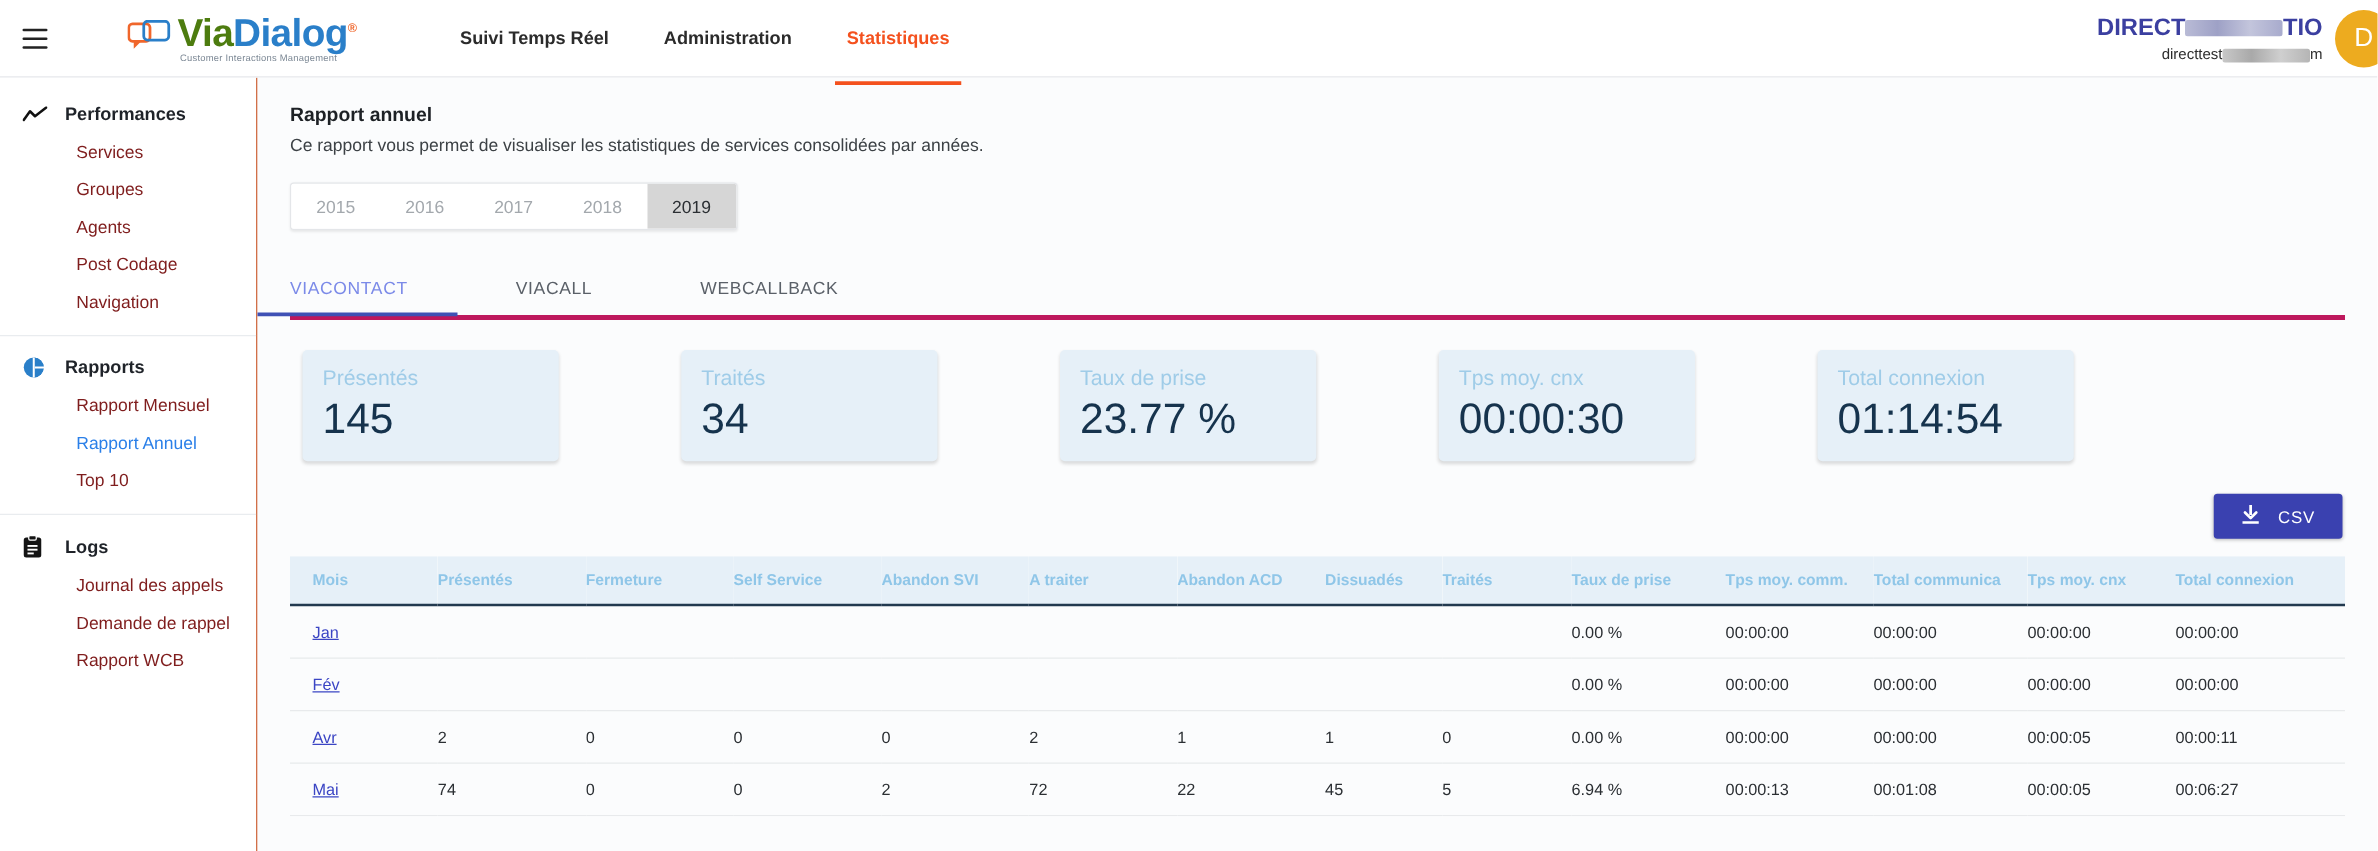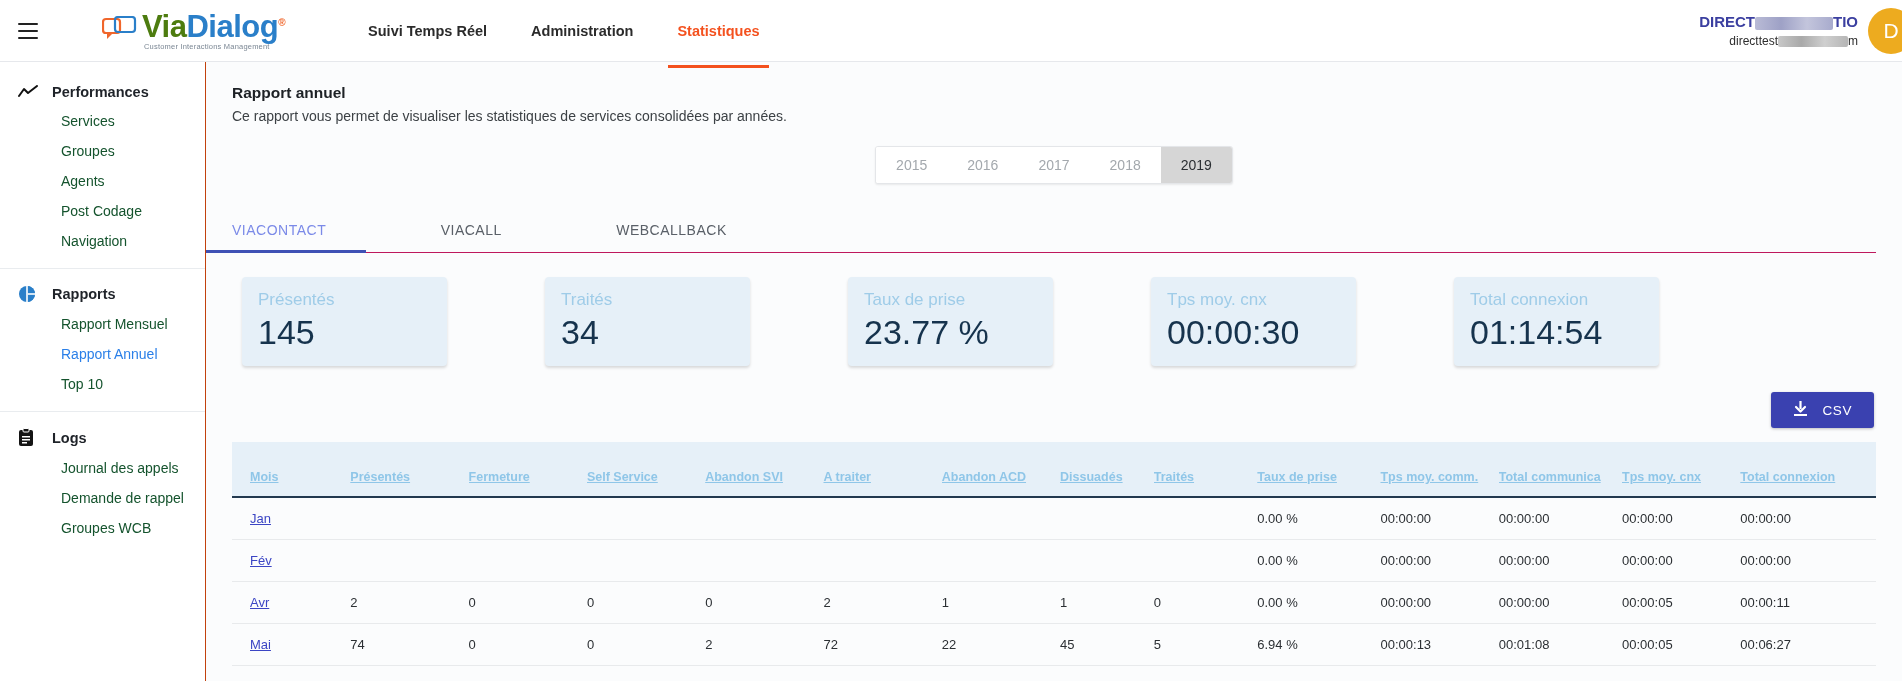--- a/index.html
+++ b/index.html
@@ -49,21 +49,21 @@
   .navitem.active::after {
     content: ""; position: absolute; left: -8px; right: -8px; bottom: 0;
     height: 3px; background: #f4511e;
   }
 
   .user-area {
     margin-left: auto; display: flex; align-items: center;
     padding-right: 0px; position: relative;
   }
   .user-text { text-align: right; line-height: 1.35; padding-right: 10px; }
-  .user-line1 { font-size: 15px; font-weight: bold; color: #3b3fa0; white-space: nowrap; }
+  .user-line1 { font-size: 19px; font-weight: bold; color: #3b3fa0; white-space: nowrap; }
   .user-line2 { font-size: 12px; color: #2d2d2d; white-space: nowrap; }
   .redact { display: inline-block; vertical-align: middle; border-radius: 2px; }
   .redact.r1 { width: 78px; height: 13px; background: linear-gradient(90deg,#b9bbd6,#9ea1c6,#c3c5dc,#a8abcd); }
   .redact.r2 { width: 70px; height: 11px; background: linear-gradient(90deg,#c8c8c8,#a9a9a9,#cfcfcf,#b5b5b5); }
   .avatar {
     width: 46px; height: 46px; border-radius: 50%;
     background: #edab1f; color: #ffffff;
     display: flex; align-items: center; justify-content: center;
     font-size: 21px; font-weight: 500;
     margin-right: -12px;
@@ -81,33 +81,33 @@
   .side-group { border-bottom: 1px solid #e9ecef; padding: 10px 0 12px 0; }
   .side-group:last-child { border-bottom: none; }
   .side-head {
     display: flex; align-items: center;
     padding: 6px 0 6px 18px; font-size: 14.5px; font-weight: bold; color: #1f2329;
     cursor: pointer;
   }
   .side-icon { width: 26px; min-width: 26px; display: flex; align-items: center; justify-content: flex-start; }
   .side-head .label { margin-left: 8px; }
   .side-item {
-    padding: 7px 0 7px 61px; font-size: 14px; color: #14532d;
+    padding: 7px 0 7px 61px; font-size: 14px; color: #7f1d1d;
     cursor: pointer; white-space: nowrap;
   }
   .side-item.active { color: #2a7fe8; }
 
   
   .main { flex: 1; min-width: 0; background: #fbfcfd; overflow: hidden; position: relative; }
   .main-inner { padding: 22px 26px 0 26px; }
 
   .page-title { font-size: 15.5px; font-weight: bold; color: #1d2125; margin: 0 0 6px 0; }
   .page-desc { font-size: 14px; color: #3c4145; margin: 0 0 22px 0; }
 
-  .ctl-row { display: flex; align-items: center; flex-direction: column; }
+  .ctl-row { display: flex; align-items: flex-end; }
   .year-group {
     display: inline-flex; background: #ffffff;
     border: 1px solid #e4e6e9; border-radius: 3px; overflow: hidden;
     box-shadow: 0 1px 2px rgba(0,0,0,0.08);
   }
   .year-btn {
     padding: 10px 20px; font-size: 14px; color: #a3a8ad;
     background: #ffffff; cursor: pointer; user-select: none;
     min-width: 64px; text-align: center;
   }
@@ -118,21 +118,21 @@
     border: none; border-radius: 3px;
     padding: 0 16px; height: 38px; font-size: 13.5px;
     display: inline-flex; align-items: center; gap: 14px;
     cursor: pointer; box-shadow: 0 1px 3px rgba(0,0,0,0.25);
     font-family: "Liberation Sans", sans-serif;
   }
   .chev { width: 10px; height: 10px; border-right: 2px solid #fff; border-bottom: 2px solid #fff;
           transform: rotate(45deg) translate(-2px,-2px); }
 
   
-  .tabs { display: flex; margin-top: 26px; border-bottom: 1px solid #be185d; gap: 28px; }
+  .tabs { display: flex; margin-top: 26px; border-bottom: 4px solid #be185d; }
   .tab {
     font-size: 14px; letter-spacing: 0.5px; color: #5a6068;
     padding: 12px 0 14px 0; margin-right: 74px; cursor: pointer; position: relative;
     min-width: 86px; text-align: center;
   }
   .tab.active { color: #7b8ae8; }
   .tab.active::after {
     content: ""; position: absolute; left: -40px; right: -40px; bottom: -1px;
     height: 3px; background: #3f51b5;
   }
@@ -158,22 +158,22 @@
     box-shadow: 0 1px 3px rgba(0,0,0,0.25);
     font-family: "Liberation Sans", sans-serif;
   }
 
   
   .table-wrap { margin-top: 14px; overflow: hidden; }
   table.rep { width: 100%; border-collapse: collapse; table-layout: fixed; }
   table.rep thead th {
     background: #e6f0f8; color: #8fc6e8;
     font-size: 12.5px; font-weight: bold; text-align: left;
-    padding: 28px 0 12px 0; border-bottom: 2px solid #22394f;
-    white-space: nowrap; overflow: hidden; text-decoration: underline;
+    padding: 12px 0 12px 0; border-bottom: 2px solid #22394f;
+    white-space: nowrap; overflow: hidden;
   }
   table.rep tbody td {
     font-size: 13px; color: #2b2f33; padding: 13px 0 13px 0;
     border-bottom: 1px solid #e8eaec; white-space: nowrap; overflow: hidden;
   }
   table.rep td.mlink a { color: #3b45c4; text-decoration: underline; cursor: pointer; }
   .col-mois { width: 96px; padding-left: 18px !important; }
   .numcell { text-align: left; }
 </style>
 </head>
@@ -269,21 +269,21 @@
               <rect x="5" y="0.5" width="6" height="3.5" rx="1" fill="#141414" stroke="#ffffff" stroke-width="1"></rect>
               <rect x="4" y="8" width="8" height="1.5" fill="#ffffff"></rect>
               <rect x="4" y="11" width="8" height="1.5" fill="#ffffff"></rect>
               <rect x="4" y="14" width="5" height="1.5" fill="#ffffff"></rect>
             </svg>
           </span>
           <span class="label">Logs</span>
         </div>
         <div class="side-item">Journal des appels</div>
         <div class="side-item">Demande de rappel</div>
-        <div class="side-item">Groupes WCB</div>
+        <div class="side-item">Rapport WCB</div>
       </div>
     </div>
 
     <div class="main">
       <div class="main-inner">
 
         <div class="page-title">Rapport annuel</div>
         <div class="page-desc">Ce rapport vous permet de visualiser les statistiques de services consolidées par années.</div>
 
         <div class="ctl-row">

